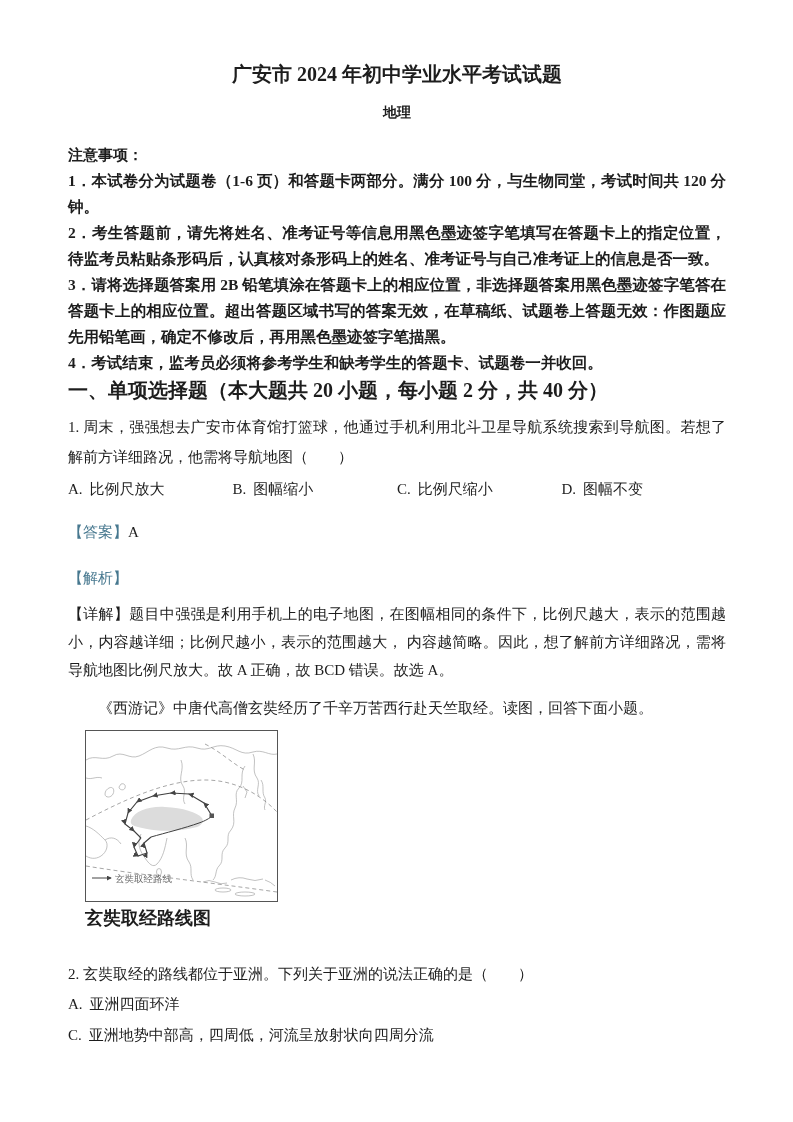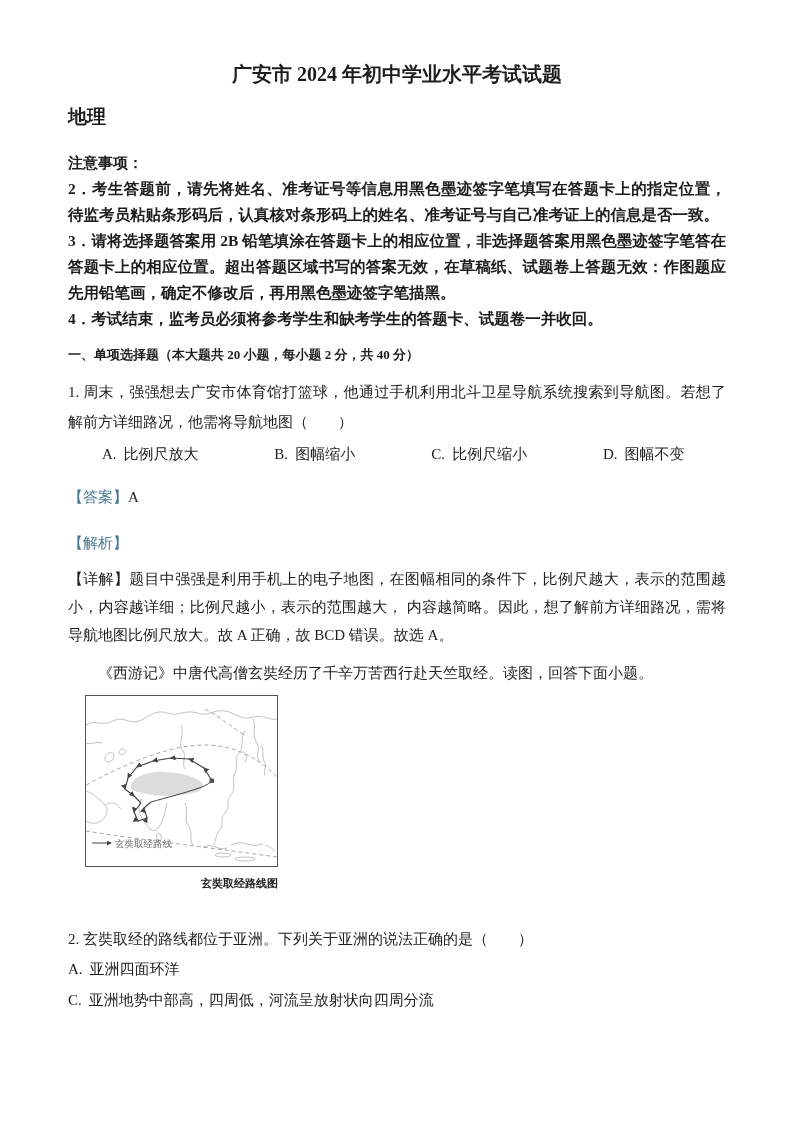--- a/index.html
+++ b/index.html
@@ -1,48 +1,49 @@
 <!DOCTYPE html>
 <html><head>
 <meta charset="utf-8">
 <style>
   html,body{margin:0;padding:0;background:#fff;}
   .page{position:relative;width:793px;height:1122px;background:#ffffff;overflow:hidden;
         font-family:"Liberation Serif","DejaVu Serif",serif;color:#1d1d1d;}
   .content{position:absolute;left:68px;top:62px;width:658px;}
   .title{text-align:center;font-size:20px;font-weight:bold;line-height:24px;}
-  .subject{font-size:19px;font-weight:bold;margin-top:18px;}
+  .subject{text-align:center;font-size:14px;font-weight:bold;margin-top:18px;}
   .notice-heading{font-size:15px;font-weight:bold;margin-top:20px;line-height:26px;}
   .notice-item{font-size:15.5px;font-weight:bold;line-height:26px;text-align:justify;}
-  .section-heading{font-size:13px;font-weight:bold;margin-top:9px;line-height:28px;}
+  .section-heading{font-size:20px;font-weight:bold;line-height:28px;}
   .stem{font-size:15px;line-height:30px;margin-top:8px;text-align:justify;}
   .options-row{display:flex;margin-top:2px;font-size:15px;line-height:30px;}
-  .options-row .opt{width:164.5px;text-align:center;}
+  .options-row .opt{width:164.5px;}
   .opt-label{margin-right:7px;}
   .answer-line{font-size:15px;margin-top:16px;line-height:24px;}
   .accent{color:#47788f;}
   .analysis-line{font-size:15px;margin-top:22px;line-height:24px;}
   .detail{font-size:15px;line-height:28px;text-align:justify;margin-top:10px;}
   .passage{font-size:15px;margin-top:11px;text-indent:2em;line-height:26px;}
   .figure{margin-top:9px;margin-left:17px;width:193px;}
-  .figure-caption{text-align:right;font-weight:bold;font-size:11px;margin-top:3px;line-height:18px;}
+  .figure-caption{text-align:left;font-weight:bold;font-size:18px;margin-top:3px;line-height:18px;}
   .q2-stem{font-size:15px;line-height:30px;margin-top:32px;}
   .q2-option{font-size:15px;line-height:31px;}
   svg text{font-family:"Liberation Serif","DejaVu Serif",serif;}
 </style>
 </head>
 <body>
 
 <div class="page">
   <div class="content">
 
     <div class="title">广安市 2024 年初中学业水平考试试题</div>
     <div class="subject">地理</div>
 
     <div class="notice-heading">注意事项：</div>
+    <div class="notice-item">1．本试卷分为试题卷（1-6 页）和答题卡两部分。满分 100 分，与生物同堂，考试时间共 120 分钟。</div>
     <div class="notice-item">2．考生答题前，请先将姓名、准考证号等信息用黑色墨迹签字笔填写在答题卡上的指定位置，待监考员粘贴条形码后，认真核对条形码上的姓名、准考证号与自己准考证上的信息是否一致。</div>
     <div class="notice-item">3．请将选择题答案用 2B 铅笔填涂在答题卡上的相应位置，非选择题答案用黑色墨迹签字笔答在答题卡上的相应位置。超出答题区域书写的答案无效，在草稿纸、试题卷上答题无效：作图题应先用铅笔画，确定不修改后，再用黑色墨迹签字笔描黑。</div>
     <div class="notice-item">4．考试结束，监考员必须将参考学生和缺考学生的答题卡、试题卷一并收回。</div>
 
     <div class="section-heading">一、单项选择题（本大题共 20 小题，每小题 2 分，共 40 分）</div>
 
     <div class="stem">1. 周末，强强想去广安市体育馆打篮球，他通过手机利用北斗卫星导航系统搜索到导航图。若想了解前方详细路况，他需将导航地图（　　）</div>
 
     <div class="options-row">
       <div class="opt">

